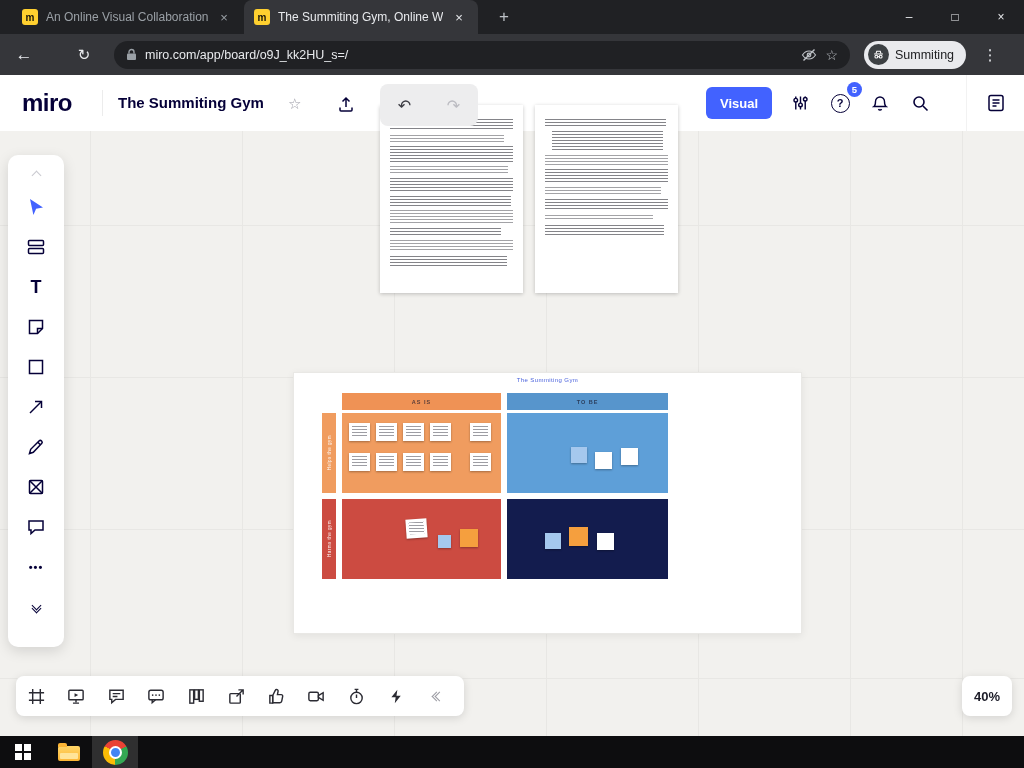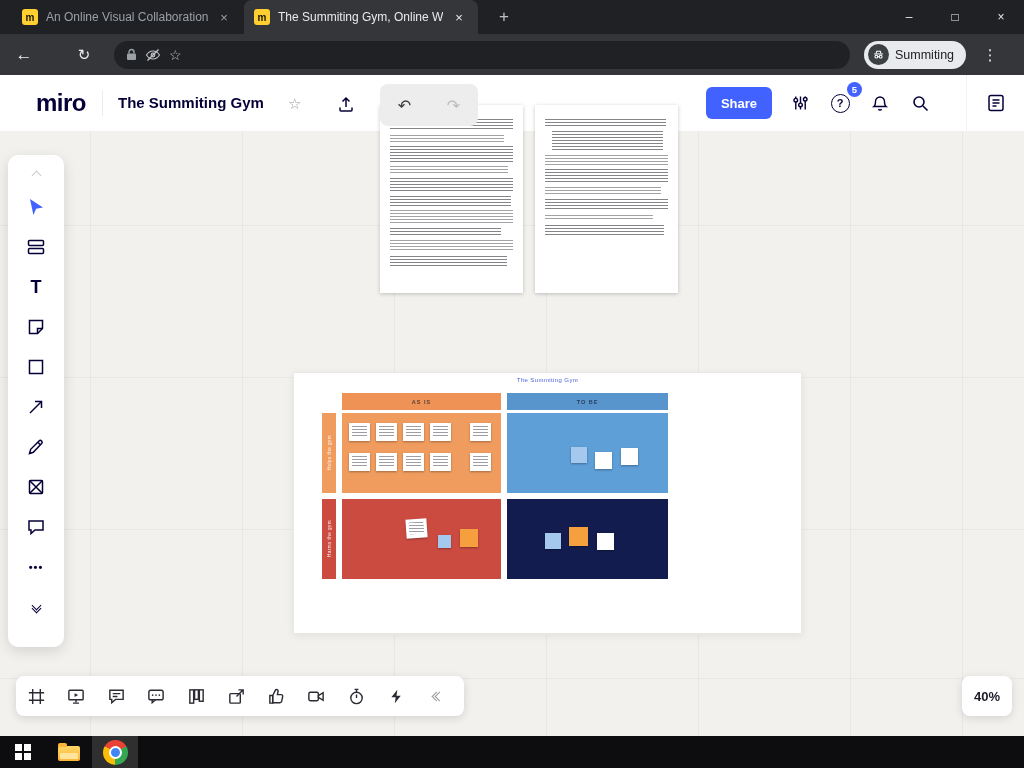--- a/index.html
+++ b/index.html
@@ -29,21 +29,21 @@
   .url { color:#e8eaed; font-size:12.5px; flex:1; white-space:nowrap; overflow:hidden; }
   .addr-ico { display:flex; align-items:center; color:#bdc1c6; }
   .addr-star { color:#bdc1c6; font-size:14px; }
   .incognito { margin-left:14px; height:28px; background:#e9eaed; border-radius:14px; display:flex; align-items:center; gap:6px; padding:0 12px 0 4px; }
   .incog-circle { width:21px; height:21px; border-radius:50%; background:#3c4043; display:flex; align-items:center; justify-content:center; }
   .incognito .label { font-size:12.5px; color:#202124; font-weight:500; }
   .kebab { margin-left:12px; width:24px; text-align:center; color:#e8eaed; font-size:15px; }
 
   
   .appbar { position:absolute; top:75px; left:0; right:0; height:56px; background:#fff; z-index:20; }
-  .logo { position:absolute; left:36px; top:14px; font-size:24px; font-weight:800; color:#050038; letter-spacing:-0.5px; }
+  .logo { position:absolute; left:22px; top:14px; font-size:24px; font-weight:800; color:#050038; letter-spacing:-0.5px; }
   .vdivider { position:absolute; left:102px; top:15px; width:1px; height:26px; background:#ececec; }
   .board-title { position:absolute; left:118px; top:19px; font-size:15px; font-weight:700; color:#050038; }
   .board-star { position:absolute; left:288px; top:20px; font-size:15px; color:#9b9ba6; }
   .export-btn { position:absolute; left:334px; top:18px; width:24px; height:22px; display:flex; align-items:center; justify-content:center; }
   .undo-panel { position:absolute; left:380px; top:84px; width:98px; height:42px; background:#ededee; border-radius:8px; z-index:40; display:flex; align-items:center; justify-content:space-around; font-size:16px; }
   .undo { color:#3c3c43; } .redo { color:#bcbcc2; }
   .share-btn { position:absolute; left:706px; top:12px; width:66px; height:32px; background:var(--accent-blue,#4262ff); color:#fff; border-radius:6px; font-size:13px; font-weight:700; display:flex; align-items:center; justify-content:center; }
   .hicon { position:absolute; top:12px; width:32px; height:32px; display:flex; align-items:center; justify-content:center; color:#050038; }
   .help-circle { width:19px; height:19px; border:1.6px solid #050038; border-radius:50%; display:flex; align-items:center; justify-content:center; font-size:11px; font-weight:700; color:#050038; }
   .help-badge { position:absolute; left:847px; top:7px; min-width:15px; height:15px; border-radius:8px; background:var(--accent-blue,#4262ff); color:#fff; font-size:9.5px; font-weight:700; display:flex; align-items:center; justify-content:center; padding:0 3px; z-index:21; }
@@ -146,20 +146,21 @@
   <div class="navbar">
     <div class="navbtn back">←</div>
     <div class="navbtn reload">↻</div>
     <div class="addressbar">
       <span class="addr-ico">
         <svg width="11" height="13" viewBox="0 0 11 13">
             <rect x="1" y="5.5" width="9" height="6.5" rx="1" fill="#9aa0a6"></rect>
             <path d="M3 5.5V4a2.5 2.5 0 015 0v1.5" stroke="#9aa0a6" fill="none" stroke-width="1.4"></path>
           </svg>
       </span>
+      <span class="url">miro.com/app/board/o9J_kk2HU_s=/</span>
       <span class="addr-ico">
         <svg width="16" height="16" viewBox="0 0 16 16" fill="none" stroke="#bdc1c6" stroke-width="1.2">
             <path d="M1.5 8s2.5-4 6.5-4 6.5 4 6.5 4-2.5 4-6.5 4S1.5 8 1.5 8z"></path>
             <circle cx="8" cy="8" r="1.8"></circle>
             <path d="M2.5 13.5l11-11" stroke-width="1.4"></path>
           </svg>
       </span>
       <span class="addr-star">☆</span>
     </div>
     <div class="incognito">
@@ -181,21 +182,21 @@
     <div class="logo">miro</div>
     <div class="vdivider"></div>
     <div class="board-title">The Summiting Gym</div>
     <div class="board-star">☆</div>
     <div class="export-btn">
       <svg width="16" height="17" viewBox="0 0 16 17" fill="none" stroke="#050038" stroke-width="1.5">
           <path d="M8 11V2M4.5 5.5L8 2l3.5 3.5"></path>
           <path d="M2 11.5V14a1 1 0 001 1h10a1 1 0 001-1v-2.5"></path>
         </svg>
     </div>
-    <div class="share-btn">Share</div>
+    <div class="share-btn">Visual</div>
     <div class="hicon" style="left:784px">
       <svg width="17" height="16" viewBox="0 0 18 16" fill="none" stroke="#050038" stroke-width="1.5">
           <path d="M4 1v14M9 1v14M14 1v14"></path>
           <circle cx="4" cy="5" r="1.9" fill="#fff"></circle>
           <circle cx="9" cy="10" r="1.9" fill="#fff"></circle>
           <circle cx="14" cy="4" r="1.9" fill="#fff"></circle>
         </svg>
     </div>
     <div class="hicon" style="left:824px">
       <span class="help-circle">?</span>

